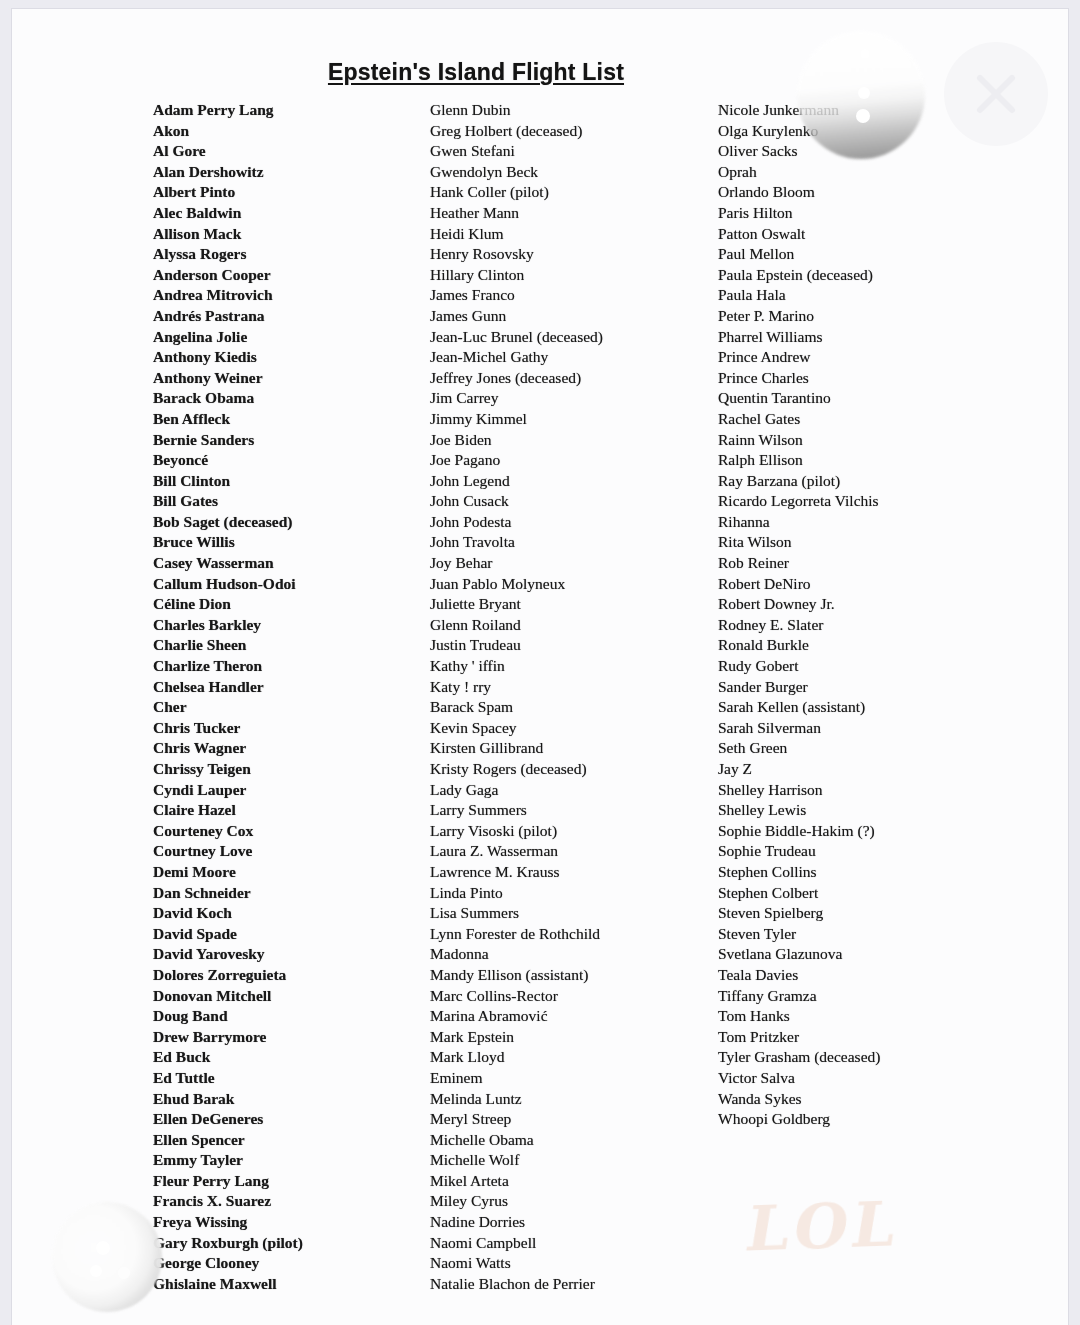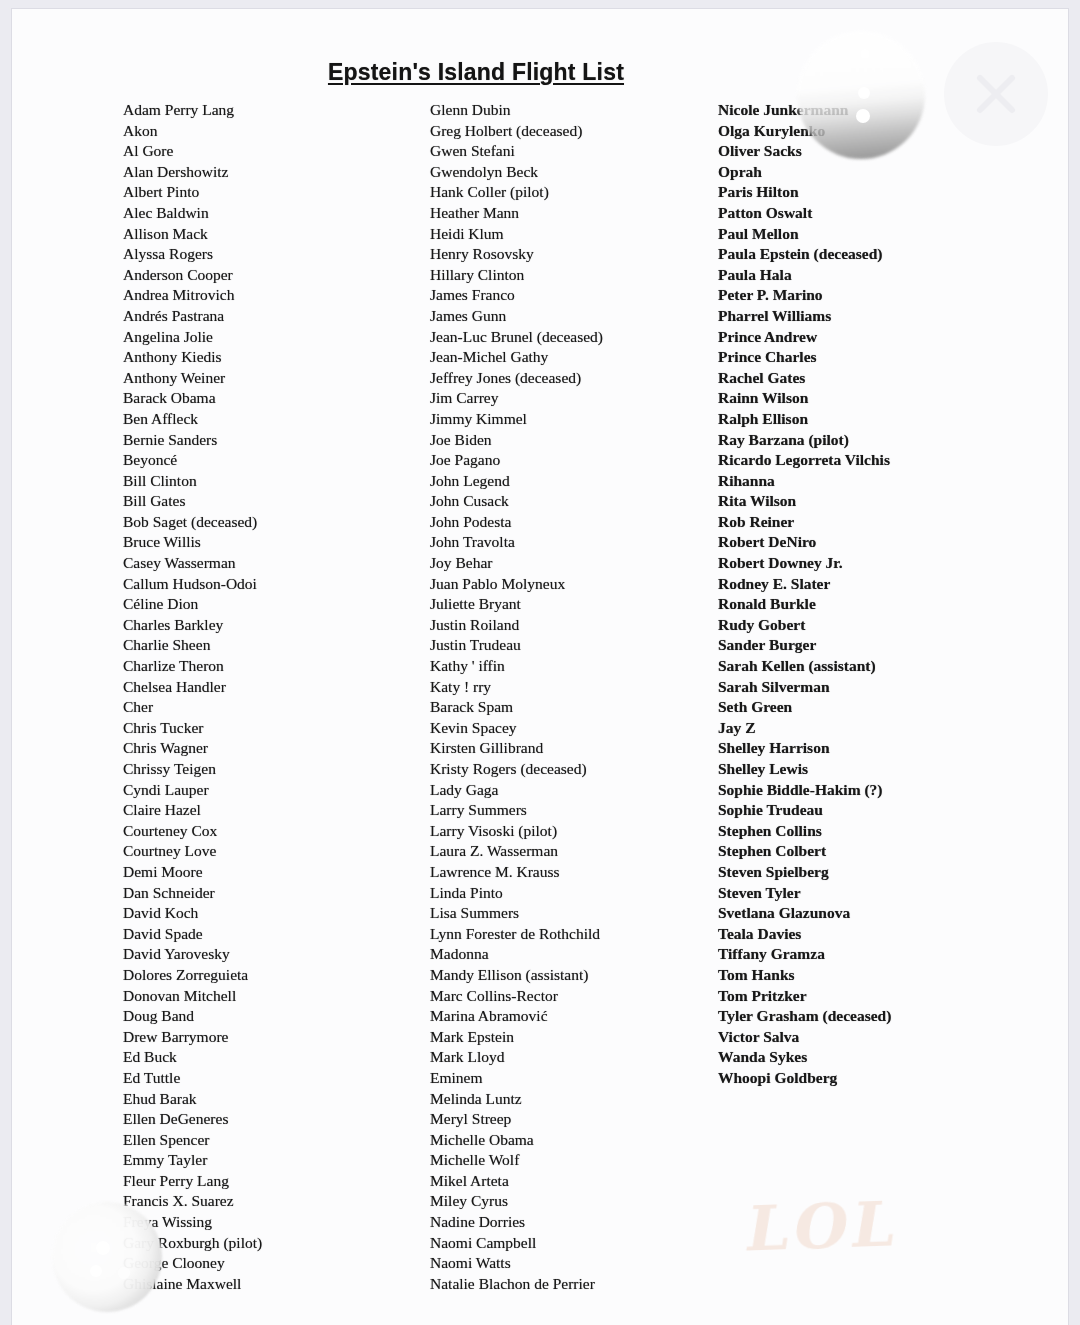--- a/index.html
+++ b/index.html
@@ -38,23 +38,23 @@
   .name-col {
     position: absolute;
     top: 91px;
     width: 300px;
     font-size: 15.5px;
     line-height: 20.6px;
     color: #181818;
     text-shadow: 0 0 0.8px rgba(20,20,20,0.55);
     white-space: nowrap;
   }
-  .col-1 { left: 111px; }
+  .col-1 { left: 141px; font-weight: bold; }
   .col-2 { left: 418px; }
-  .col-3 { left: 706px; font-weight: bold; }
+  .col-3 { left: 706px; }
   .name-row { height: 20.6px; }
 
   
   .smudge-top-1 {
     position: absolute;
     left: 785px; top: 22px;
     width: 128px; height: 128px;
     border-radius: 50%;
     background: linear-gradient(175deg,
       #ffffff 0%, #fefefe 42%, #f2f2f2 55%,
@@ -202,21 +202,21 @@
         <div class="name-row">Jimmy Kimmel</div>
         <div class="name-row">Joe Biden</div>
         <div class="name-row">Joe Pagano</div>
         <div class="name-row">John Legend</div>
         <div class="name-row">John Cusack</div>
         <div class="name-row">John Podesta</div>
         <div class="name-row">John Travolta</div>
         <div class="name-row">Joy Behar</div>
         <div class="name-row">Juan Pablo Molyneux</div>
         <div class="name-row">Juliette Bryant</div>
-        <div class="name-row">Justin Roiland</div>
+        <div class="name-row">Glenn Roiland</div>
         <div class="name-row">Justin Trudeau</div>
         <div class="name-row">Kathy '  iffin</div>
         <div class="name-row">Katy !  rry</div>
         <div class="name-row">Barack Spam</div>
         <div class="name-row">Kevin Spacey</div>
         <div class="name-row">Kirsten Gillibrand</div>
         <div class="name-row">Kristy Rogers (deceased)</div>
         <div class="name-row">Lady Gaga</div>
         <div class="name-row">Larry Summers</div>
         <div class="name-row">Larry Visoski (pilot)</div>
@@ -242,29 +242,31 @@
         <div class="name-row">Naomi Campbell</div>
         <div class="name-row">Naomi Watts</div>
         <div class="name-row">Natalie Blachon de Perrier</div>
       </div>
 
     <div class="name-col col-3">
         <div class="name-row">Nicole Junkermann</div>
         <div class="name-row">Olga Kurylenko</div>
         <div class="name-row">Oliver Sacks</div>
         <div class="name-row">Oprah</div>
+        <div class="name-row">Orlando Bloom</div>
         <div class="name-row">Paris Hilton</div>
         <div class="name-row">Patton Oswalt</div>
         <div class="name-row">Paul Mellon</div>
         <div class="name-row">Paula Epstein (deceased)</div>
         <div class="name-row">Paula Hala</div>
         <div class="name-row">Peter P. Marino</div>
         <div class="name-row">Pharrel Williams</div>
         <div class="name-row">Prince Andrew</div>
         <div class="name-row">Prince Charles</div>
+        <div class="name-row">Quentin Tarantino</div>
         <div class="name-row">Rachel Gates</div>
         <div class="name-row">Rainn Wilson</div>
         <div class="name-row">Ralph Ellison</div>
         <div class="name-row">Ray Barzana (pilot)</div>
         <div class="name-row">Ricardo Legorreta Vilchis</div>
         <div class="name-row">Rihanna</div>
         <div class="name-row">Rita Wilson</div>
         <div class="name-row">Rob Reiner</div>
         <div class="name-row">Robert DeNiro</div>
         <div class="name-row">Robert Downey Jr.</div>

